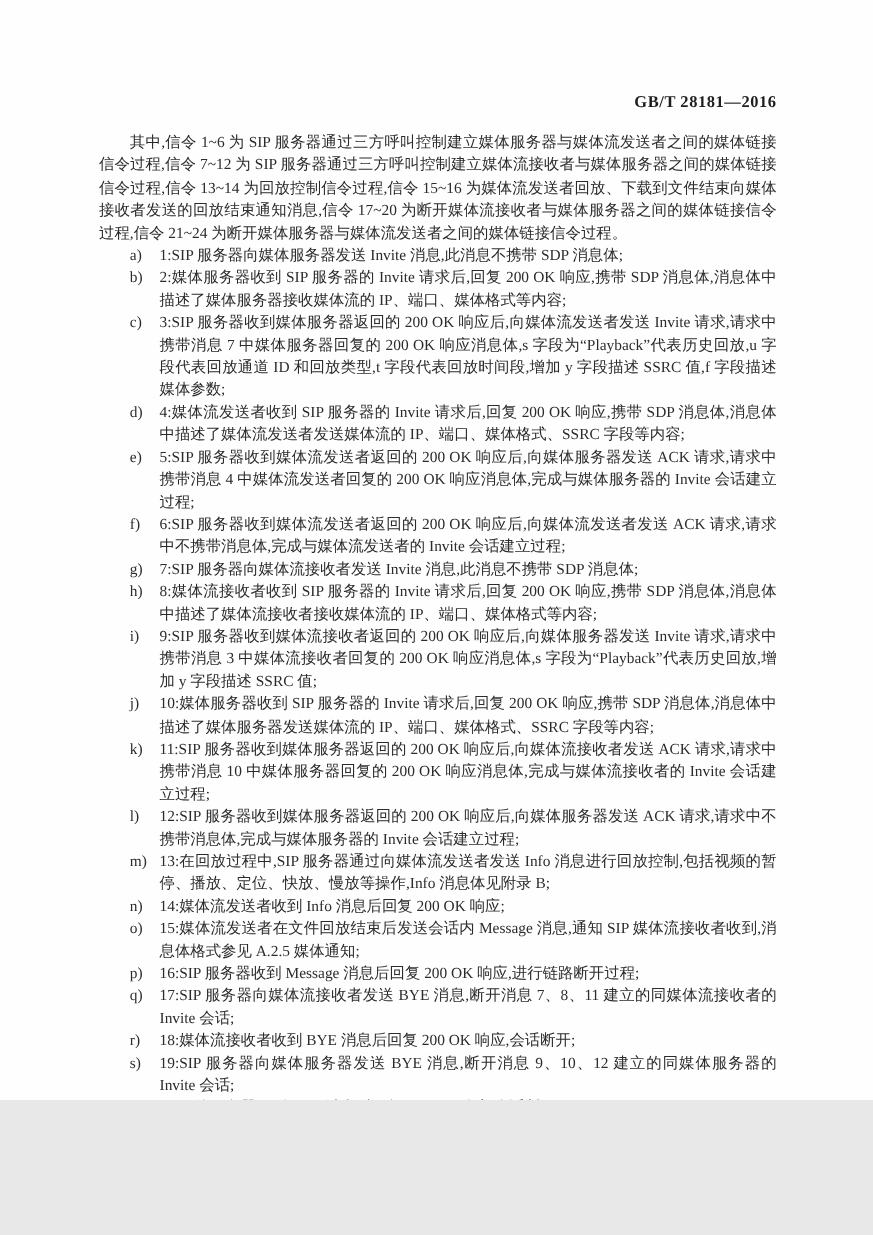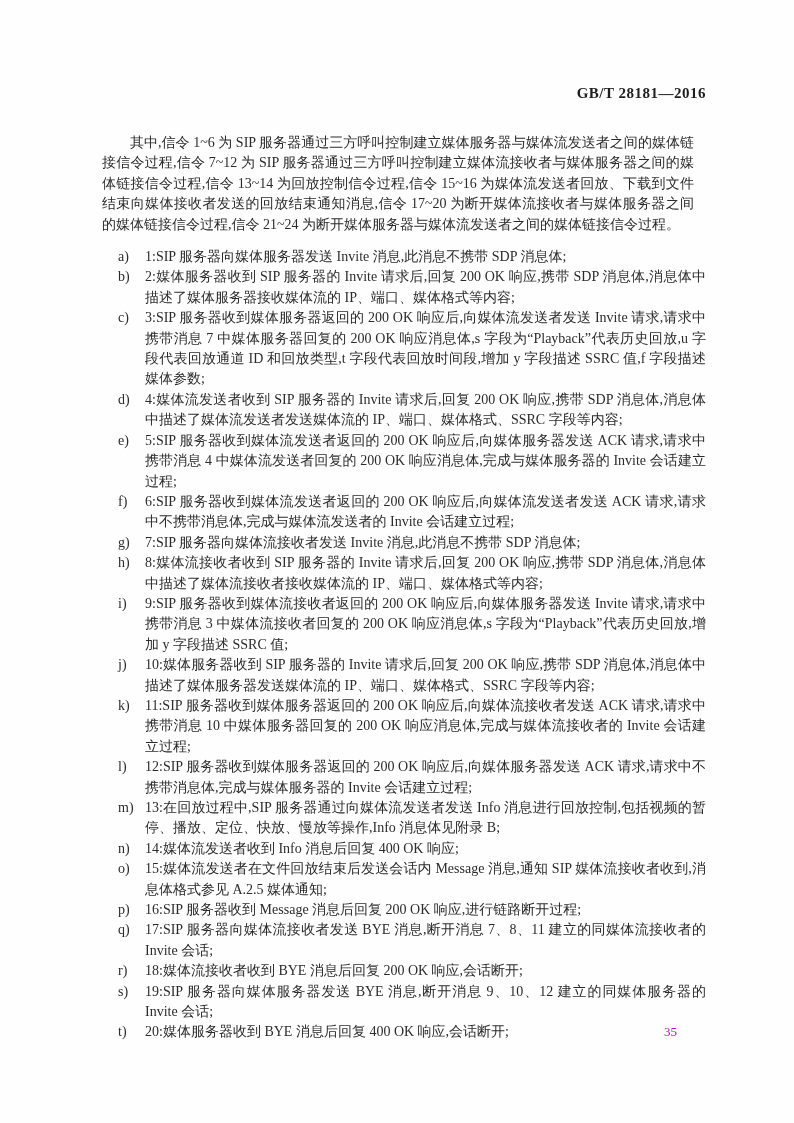--- a/index.html
+++ b/index.html
@@ -3,21 +3,21 @@
 <meta charset="utf-8">
 <style>
   html, body {
     margin: 0;
     padding: 0;
     background: #e8e8e8;
   }
   .page {
     position: relative;
     width: 794px;
-    height: 1123px;
+    height: 1000px;
     margin: 0 auto;
     background: #fefefe;
     font-family: "Liberation Serif", "DejaVu Serif", serif;
     color: #2b2b2b;
     overflow: hidden;
   }
   .page-header {
     position: absolute;
     top: 85px;
     left: 90px;
@@ -31,21 +31,21 @@
   .doc-body {
     position: absolute;
     top: 121px;
     left: 90px;
     width: 616px;
     font-size: 14px;
     line-height: 20.4px;
     text-align: justify;
   }
   .para {
-    margin: 12px;
+    margin: 0;
     text-indent: 2em;
   }
   .steps {
     margin-left: 28px;
   }
   .step {
     display: flex;
     align-items: flex-start;
   }
   .step-label {
@@ -124,21 +124,21 @@
       <div class="step">
         <span class="step-label">l)</span>
         <span class="step-text">12:SIP 服务器收到媒体服务器返回的 200 OK 响应后,向媒体服务器发送 ACK 请求,请求中不携带消息体,完成与媒体服务器的 Invite 会话建立过程;</span>
       </div>
       <div class="step">
         <span class="step-label">m)</span>
         <span class="step-text">13:在回放过程中,SIP 服务器通过向媒体流发送者发送 Info 消息进行回放控制,包括视频的暂停、播放、定位、快放、慢放等操作,Info 消息体见附录 B;</span>
       </div>
       <div class="step">
         <span class="step-label">n)</span>
-        <span class="step-text">14:媒体流发送者收到 Info 消息后回复 400 OK 响应;</span>
+        <span class="step-text">14:媒体流发送者收到 Info 消息后回复 200 OK 响应;</span>
       </div>
       <div class="step">
         <span class="step-label">o)</span>
         <span class="step-text">15:媒体流发送者在文件回放结束后发送会话内 Message 消息,通知 SIP 媒体流接收者收到,消息体格式参见 A.2.5 媒体通知;</span>
       </div>
       <div class="step">
         <span class="step-label">p)</span>
         <span class="step-text">16:SIP 服务器收到 Message 消息后回复 200 OK 响应,进行链路断开过程;</span>
       </div>
       <div class="step">

